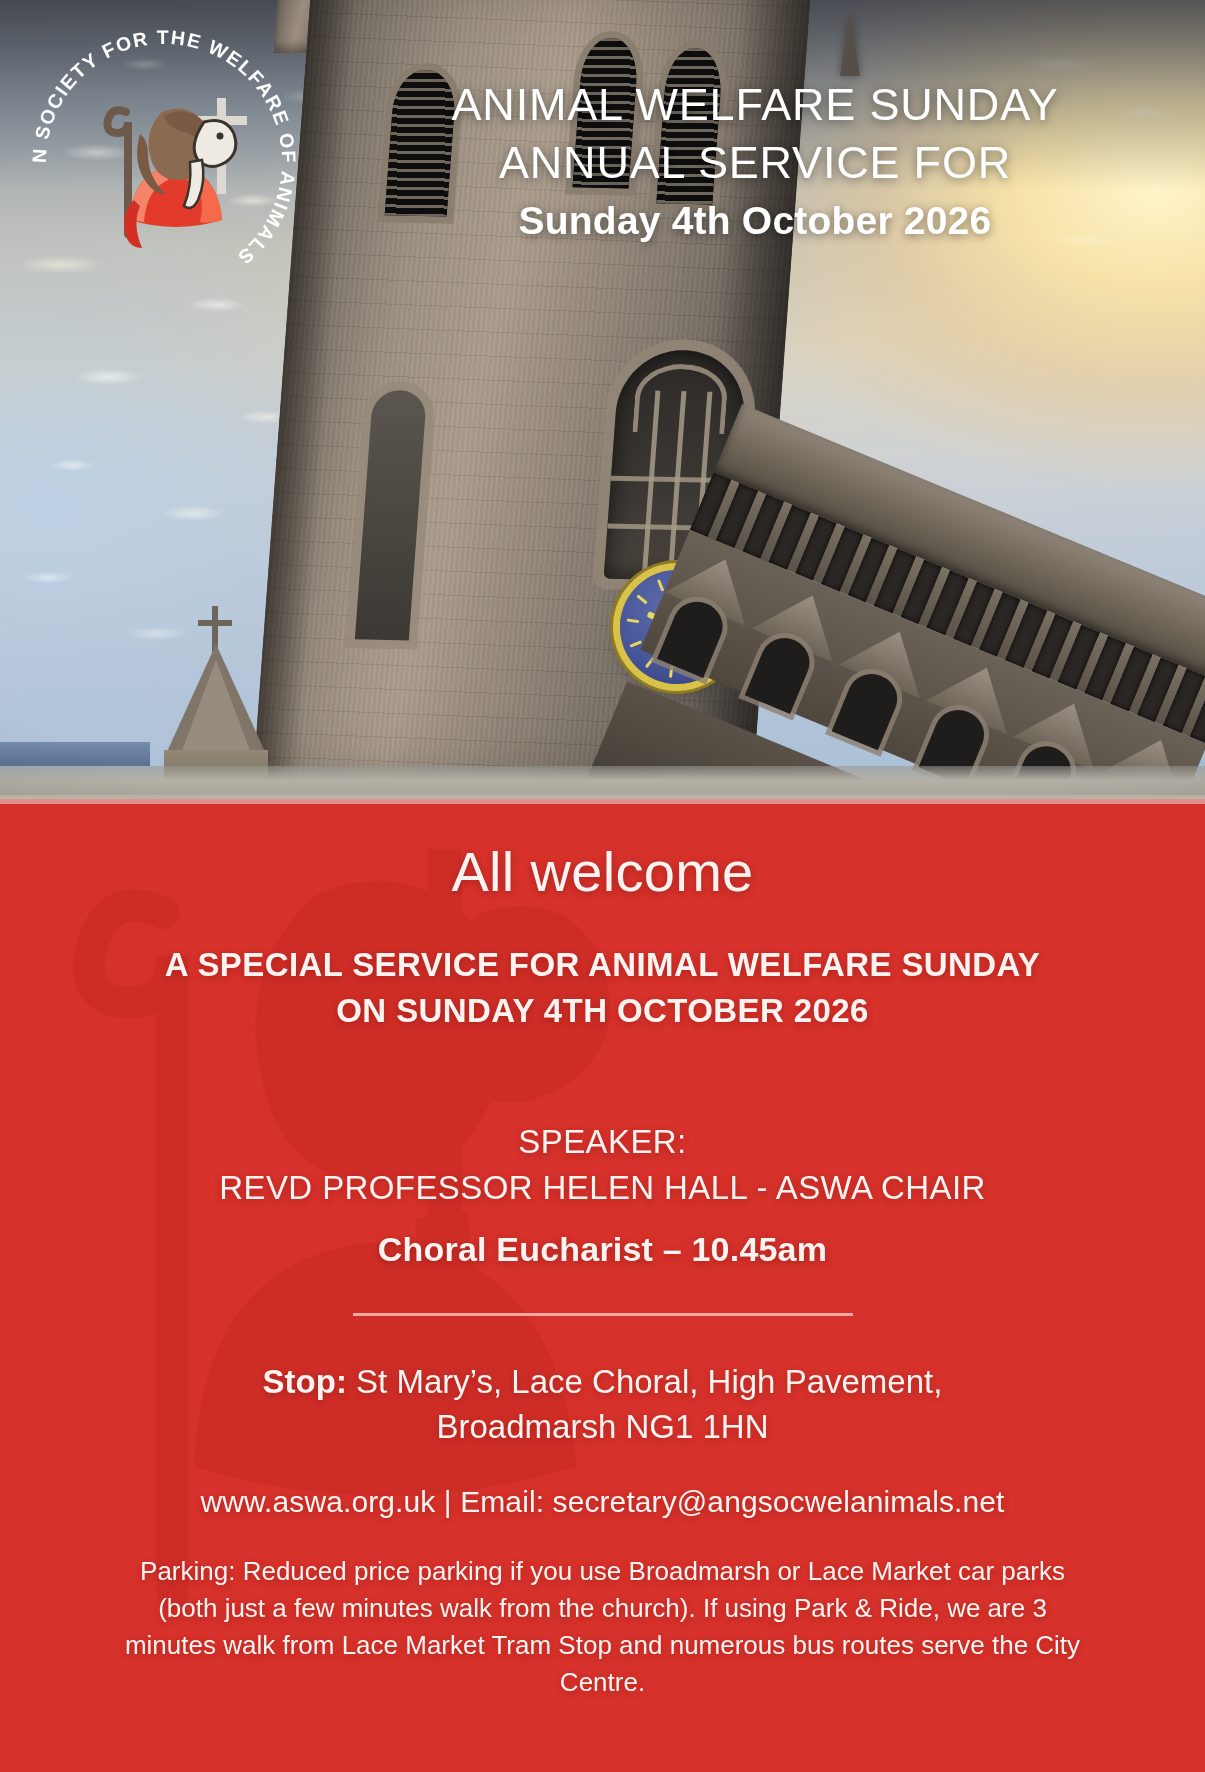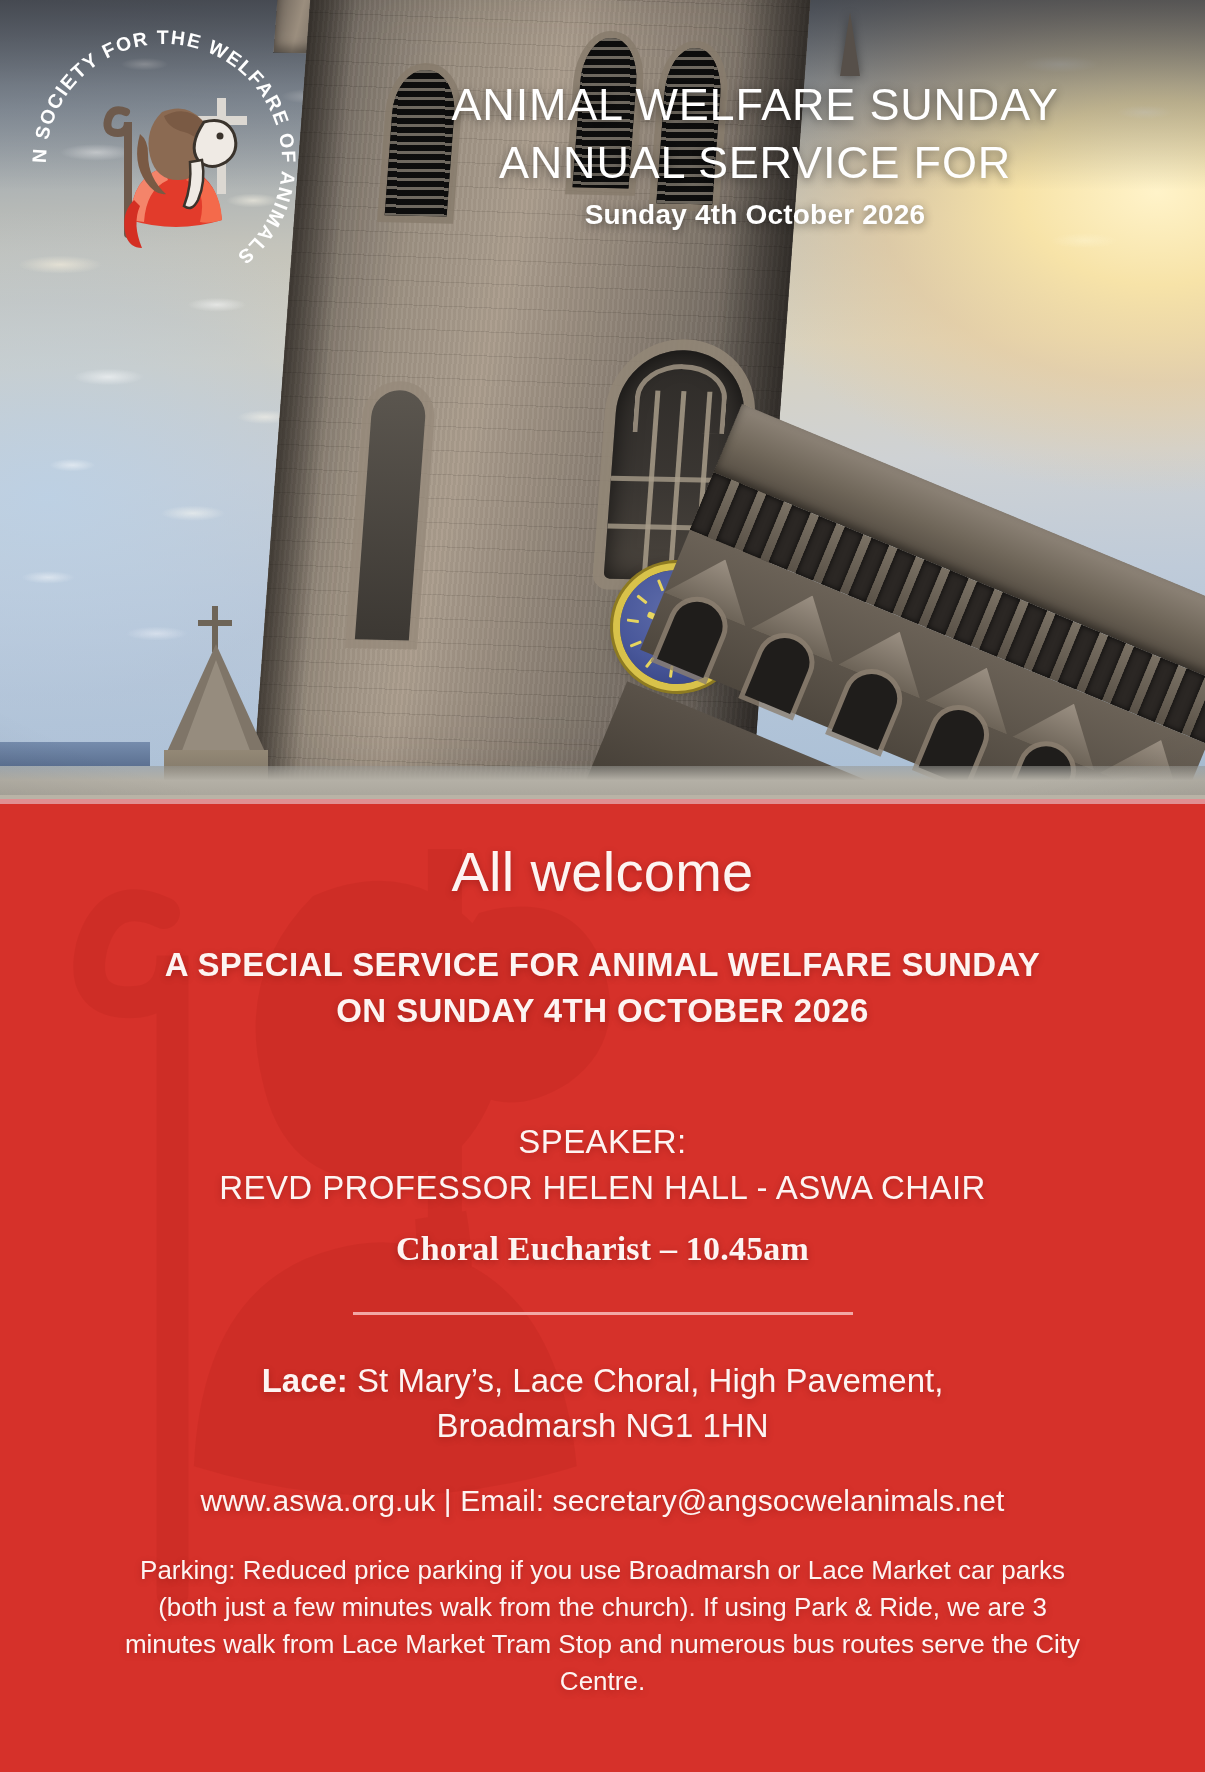--- a/index.html
+++ b/index.html
@@ -333,21 +333,21 @@
   }
   .hero-title {
     font-size: 45px;
     line-height: 1.28;
     font-weight: 300;
     letter-spacing: .8px;
     color: #fff;
   }
   .hero-date {
     margin-top: 8px;
-    font-size: 28px;
+    font-size: 39px;
     font-weight: 700;
     letter-spacing: .2px;
   }
 
   
   .divider-strip {
     position: absolute;
     left: 0; top: 795px;
     width: 100%; height: 9px;
     background: linear-gradient(180deg, #b9b3a6 0%, #b9b3a6 45%, #e08f92 46%, #e08f92 100%);
@@ -403,21 +403,20 @@
     line-height: 1.38;
     letter-spacing: .4px;
     text-shadow: 0 2px 7px rgba(90,10,8,.3);
   }
   .choral {
     margin-top: 20px;
     font-size: 34px;
     font-weight: 700;
     letter-spacing: .2px;
     text-shadow: 0 2px 7px rgba(90,10,8,.35);
-    font-family: Liberation Serif, serif;
   }
   .rule {
     width: 500px;
     height: 3px;
     margin: 44px auto 0;
     background: #f2a7a5;
     border: none;
   }
   .venue {
     margin-top: 44px;
@@ -628,21 +627,21 @@
         <div>SPEAKER:</div>
         <div>REVD PROFESSOR HELEN HALL - ASWA CHAIR</div>
       </div>
 
       <div class="choral">Choral Eucharist – 10.45am</div>
 
       <hr class="rule">
 
       <div class="venue">
         <div>
-          <b>Lace:</b>
+          <b>Stop:</b>
           <span>St Mary’s, Lace Choral, High Pavement,</span>
         </div>
         <div>Broadmarsh NG1 1HN</div>
       </div>
 
       <div class="contact">www.aswa.org.uk | Email: secretary@angsocwelanimals.net</div>
 
       <div class="parking">Parking: Reduced price parking if you use Broadmarsh or Lace Market car parks (both just a few minutes walk from the church). If using Park &amp; Ride, we are 3 minutes walk from Lace Market Tram Stop and numerous bus routes serve the City Centre.</div>
 
     </div>

